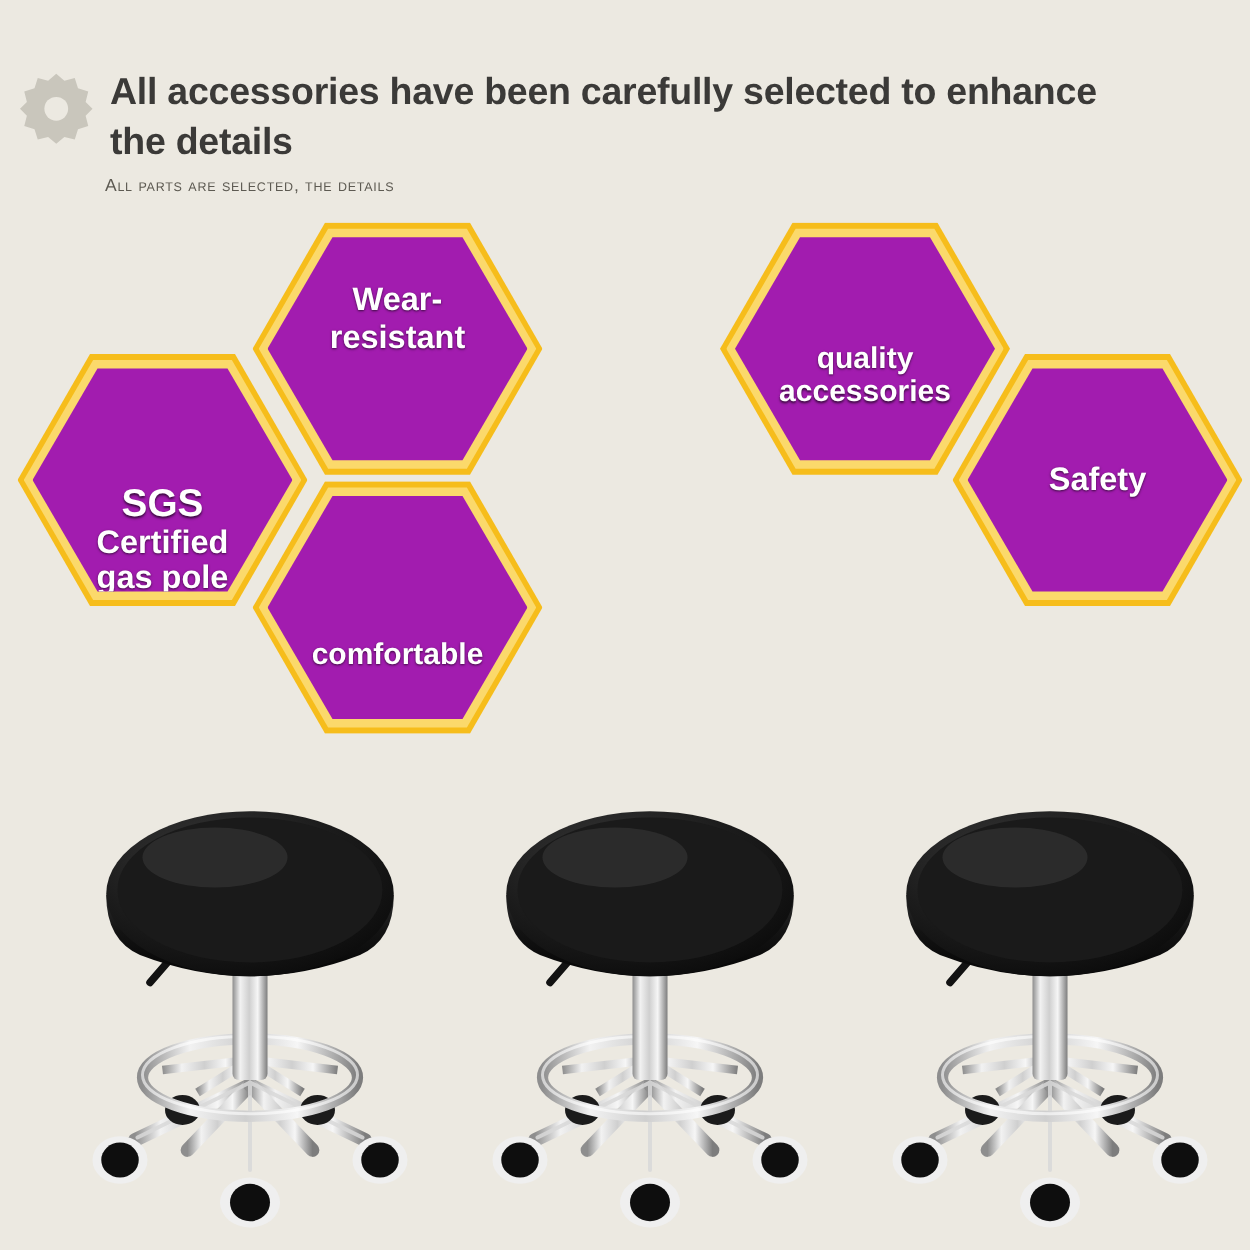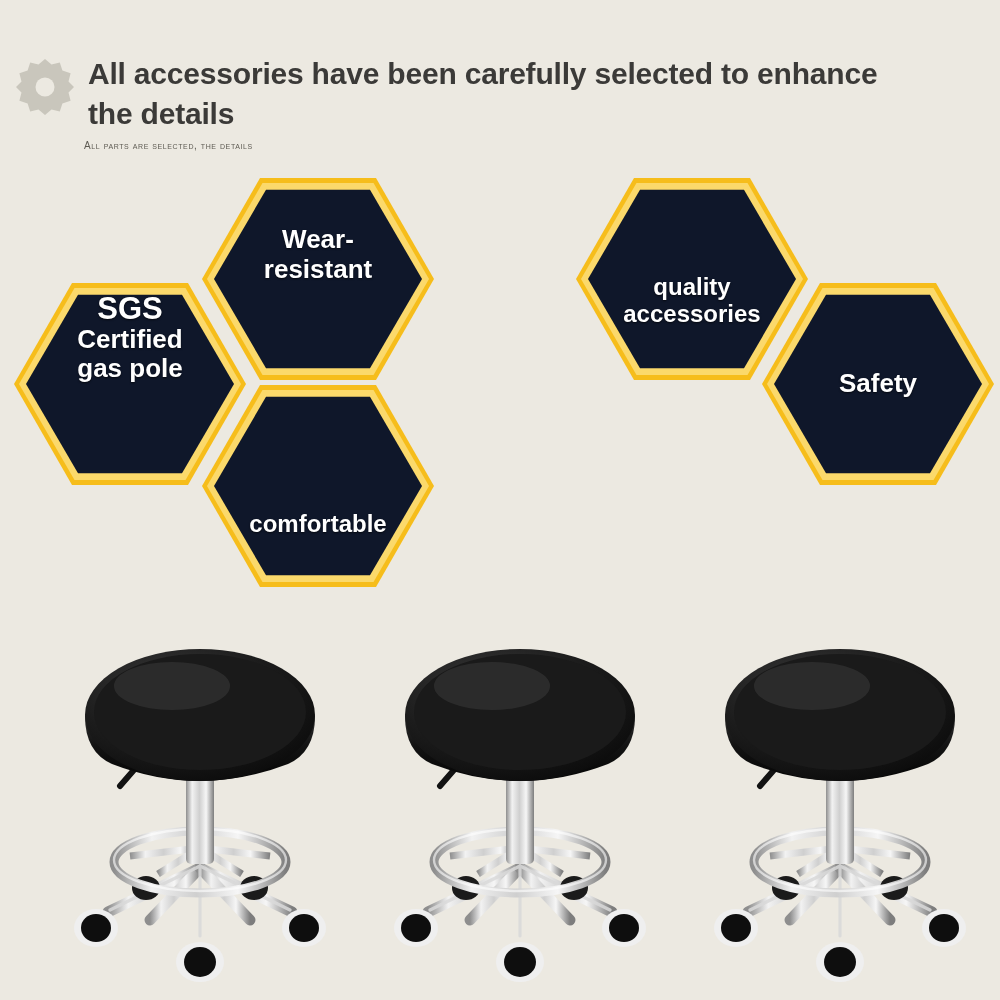--- a/index.html
+++ b/index.html
@@ -49,21 +49,21 @@
     font-weight: bold;
     line-height: 1.33;
     color: #3b3a38;
     letter-spacing: -0.2px;
   }
   #header-subtitle {
     position: absolute;
     left: 84px;
     top: 140px;
     width: 600px;
-    font-size: 10px;
+    font-size: 14px;
     font-weight: normal;
     color: #5d5a52;
     font-variant: small-caps;
     letter-spacing: 0.6px;
   }
 
   
   #hex-grid {
     position: absolute;
     left: 0;
@@ -89,21 +89,21 @@
     height: calc(100% - 10px);
     background: #fbd96b;
     -webkit-clip-path: polygon(25% 1.5%, 75% 1.5%, 100% 50%, 75% 98.5%, 25% 98.5%, 0% 50%);
     clip-path: polygon(25% 1.5%, 75% 1.5%, 100% 50%, 75% 98.5%, 25% 98.5%, 0% 50%);
   }
   .hex-inner {
     position: absolute;
     left: 12px; top: 12px;
     width: calc(100% - 24px);
     height: calc(100% - 24px);
-    background: #0f172a;
+    background: #a21caf;
     -webkit-clip-path: polygon(25% 1.5%, 75% 1.5%, 100% 50%, 75% 98.5%, 25% 98.5%, 0% 50%);
     clip-path: polygon(25% 1.5%, 75% 1.5%, 100% 50%, 75% 98.5%, 25% 98.5%, 0% 50%);
     display: flex;
     flex-direction: column;
     align-items: center;
     justify-content: center;
     box-sizing: border-box;
     padding: 0 14px;
   }
   .hex-label {
@@ -128,21 +128,21 @@
   
   #hex-0 { left: 14px;  top: 110px; }  
   #hex-1 { left: 202px; top: 5px;   }  
   #hex-2 { left: 202px; top: 212px; }  
   #hex-3 { left: 390px; top: 110px; }  
   #hex-4 { left: 576px; top: 5px;   }  
   #hex-5 { left: 576px; top: 212px; }  
   #hex-6 { left: 762px; top: 110px; }  
 
   
-  #hex-0 .hex-inner { justify-content: flex-start; }
+  #hex-0 .hex-inner { justify-content: flex-end; }
   #hex-1 .hex-inner { justify-content: flex-start; padding-top: 38px; }
   #hex-2 .hex-inner { justify-content: center; padding-top: 76px; }
   #hex-4 .hex-inner { justify-content: center; padding-top: 42px; }
   #hex-5 .hex-inner { justify-content: flex-start; padding-top: 70px; }
 
   
   #stools {
     position: absolute;
     left: 0;
     top: 600px;

